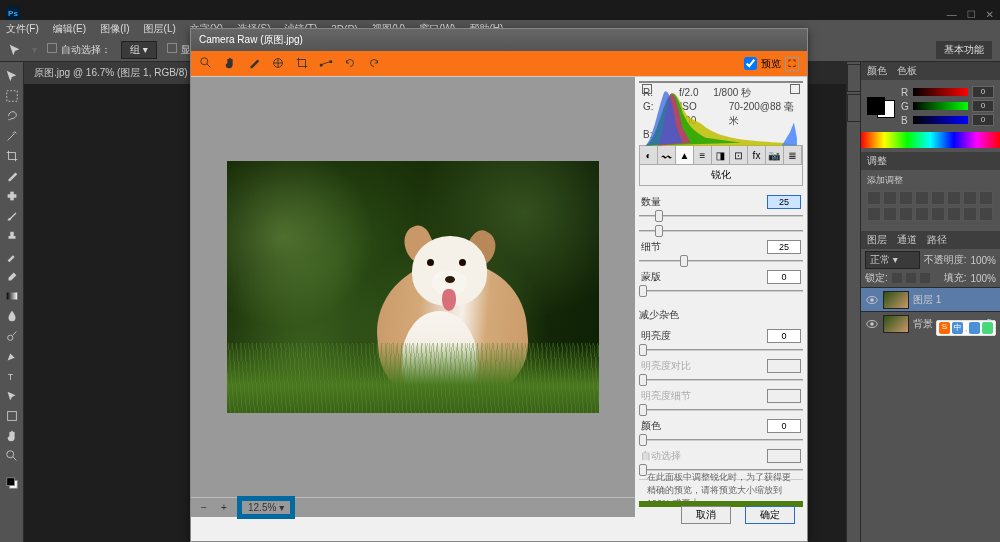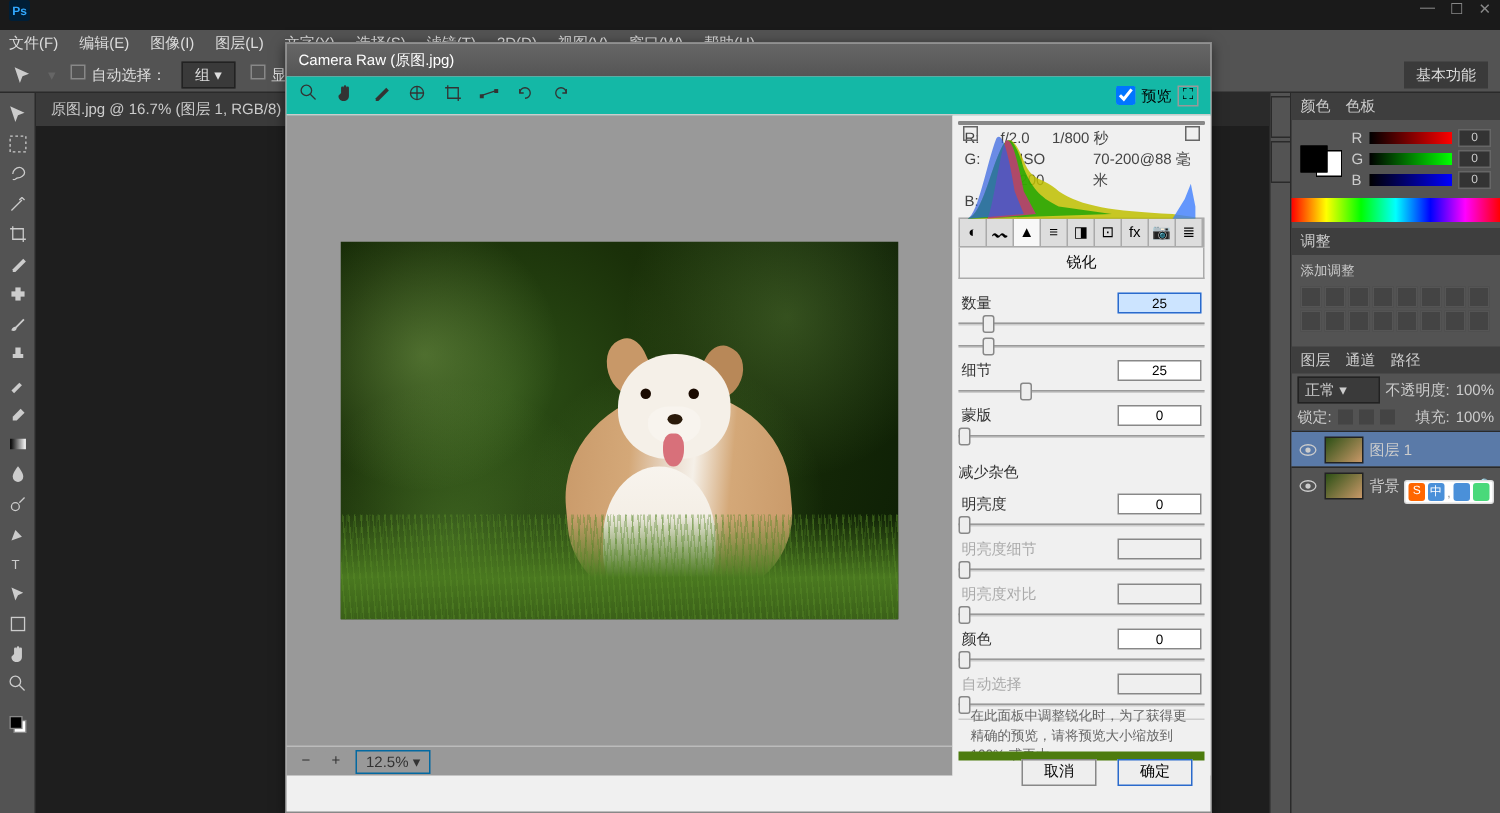--- a/index.html
+++ b/index.html
@@ -1,17 +1,17 @@
 <!DOCTYPE html>
 <html><head>
 <meta charset="utf-8">
 <style>
 *{margin:0;padding:0;box-sizing:border-box;font-family:"Microsoft YaHei",sans-serif;font-size:10px;user-select:none}
 body{width:1000px;height:542px;background:#535353;overflow:hidden;position:relative}
-.titlebar{height:20px;background:#1a1a1a;display:flex;align-items:flex-start;padding:0 6px;color:#ccc}
+.titlebar{height:20px;background:#1a1a1a;display:flex;align-items:flex-end;padding:0 6px;color:#ccc}
 .titlebar .logo{width:14px;height:14px;background:#001e36;color:#31a8ff;display:flex;align-items:center;justify-content:center;font-size:8px;font-weight:bold;border-radius:2px;margin-right:2px}
 .titlebar .win-ctrl{margin-left:auto;display:flex;gap:10px;color:#888}
 .menubar{height:18px;background:#535353;display:flex;align-items:center;padding:0 6px;gap:14px;color:#ddd}
 .menubar span{cursor:default}
 .optbar{height:24px;background:#535353;border-bottom:1px solid #2a2a2a;display:flex;align-items:center;padding:0 8px;gap:10px;color:#ddd}
 .optbar .arrow{width:14px;height:14px;display:flex;align-items:center;justify-content:center}
 .optbar .cb{width:10px;height:10px;border:1px solid #888;display:inline-block;margin-right:4px}
 .main{height:480px;display:flex;background:#2a2a2a}
 .toolstrip{width:24px;background:#535353;border-right:1px solid #2a2a2a;display:flex;flex-direction:column;align-items:center;padding-top:4px;gap:0}
 .tool{width:22px;height:20px;display:flex;align-items:center;justify-content:center;color:#ccc;border:1px solid transparent}
@@ -32,21 +32,21 @@
 .adj-grid{display:grid;grid-template-columns:repeat(8,14px);gap:2px;padding:2px 0}
 .adj-grid .ai{width:14px;height:14px;background:#444;border:1px solid #555}
 .layer-row{height:24px;display:flex;align-items:center;gap:4px;padding:0 4px;border-top:1px solid #2a2a2a}
 .layer-row .eye{width:14px;height:14px}
 .layer-row .thumb{width:26px;height:18px;background:#3a3a3a;border:1px solid #222}
 .spacer-bar{width:14px;background:#535353;border-left:1px solid #2a2a2a}
 .dock-icon{width:34px;height:28px;background:#535353;border:1px solid #2a2a2a;margin-top:2px}
 
 .cr{position:absolute;left:190px;top:28px;width:618px;height:514px;background:#f0f0f0;border:1px solid #888;box-shadow:0 2px 8px rgba(0,0,0,.5)}
 .cr-title{height:22px;background:linear-gradient(#666,#555);color:#fff;display:flex;align-items:center;padding:0 8px;font-size:11px}
-.cr-toolbar{height:26px;background:#14b8a6;border-bottom:1px solid #ccc;display:flex;align-items:center;padding:0 8px;gap:10px}
+.cr-toolbar{height:26px;background:#f97316;border-bottom:1px solid #ccc;display:flex;align-items:center;padding:0 8px;gap:10px}
 .cr-toolbar svg{width:14px;height:14px}
 .cr-toolbar .rt{margin-left:auto;display:flex;align-items:center;gap:4px}
 .cr-body{display:flex;height:440px}
 .cr-preview{width:452px;background:#999;display:flex;flex-direction:column}
 .cr-img{flex:1;display:flex;align-items:center;justify-content:center}
 .cr-dog{width:372px;height:252px;position:relative;overflow:hidden}
 .cr-dog .bg{position:absolute;inset:0;background:
  radial-gradient(circle at 30% 40%,#2d5016 0%,#1a3009 40%,#0d1e05 100%)}
 .cr-dog .blur{position:absolute;inset:0;background:
  radial-gradient(circle at 15% 30%,rgba(180,220,120,.3),transparent 25%),
@@ -74,21 +74,21 @@
 .histo .corner{position:absolute;top:2px;width:10px;height:10px;border:1px solid #666}
 .histo .corner.l{left:2px}.histo .corner.r{right:2px}
 .meta{padding:3px 4px;font-size:9px;color:#444;line-height:1.4}
 .meta .row{display:flex;gap:6px}
 .cr-tabs{display:flex;border:1px solid #aaa;background:#ddd}
 .cr-tabs .t{width:18px;height:18px;border-right:1px solid #aaa;display:flex;align-items:center;justify-content:center}
 .cr-tabs .t.active{background:#f8f8f8}
 .cr-section{text-align:center;font-size:10px;padding:3px;border:1px solid #aaa;border-top:none;margin-bottom:6px}
 .cr-slider{margin:3px 0}
 .cr-slider .lbl-row{display:flex;justify-content:space-between;font-size:9px;color:#333;padding:0 2px}
-.cr-slider .lbl-row input{width:56px;height:14px;font-size:9px;text-align:center;border:1px solid #888}
+.cr-slider .lbl-row input{width:34px;height:14px;font-size:9px;text-align:center;border:1px solid #888}
 .cr-slider.disabled .lbl-row{color:#aaa}
 .cr-slider .tr{height:12px;position:relative;margin-top:1px}
 .cr-slider .tr .line{position:absolute;top:5px;left:0;right:0;height:2px;background:#ccc;border-top:1px solid #999}
 .cr-slider .tr .knob{position:absolute;top:0;width:8px;height:12px;background:#eee;border:1px solid #888;border-radius:2px}
 .cr-subhead{text-align:left;font-size:10px;margin:8px 0 4px;color:#333}
 .cr-foot{height:22px;border-top:6px solid #4d7c0f;display:flex;align-items:center;padding:0 8px;gap:8px}
 .cr-foot .note{font-size:9px;color:#666;flex:1}
 .cr-btn{min-width:50px;height:18px;border:1px solid #888;background:#eee;font-size:10px;text-align:center;line-height:16px;margin-left:6px;padding:0 10px}
 .ime{position:absolute;right:4px;top:320px;width:60px;height:16px;background:#fff;border:1px solid #ddd;border-radius:2px;display:flex;align-items:center;padding:0 2px;gap:2px}
 .ime .s{width:12px;height:12px;border-radius:2px}
@@ -413,37 +413,37 @@
      <div class="dog-eye-l"></div>
             <div class="dog-eye-r"></div>
      <div class="dog-nose"></div>
             <div class="dog-tongue"></div>
      <div class="grass"></div>
     </div>
    </div>
    <div class="cr-zoom">
     <span style="width:14px;height:14px;border:1px solid #999;text-align:center;line-height:12px">−</span>
     <span style="width:14px;height:14px;border:1px solid #999;text-align:center;line-height:12px">+</span>
-    <span style="border:1px solid #0369a1;padding:1px 6px"><span>12.5%</span> ▾</span>
+    <span style="border:5px solid #0369a1;padding:1px 6px"><span>12.5%</span> ▾</span>
    </div>
   </div>
   <div class="cr-side">
    <div class="histo">
     <div class="corner l"></div>
     <div class="corner r"></div>
     <svg viewBox="0 0 160 64" preserveAspectRatio="none">
      <path d="M5 63 C15 60 20 30 28 15 C32 8 36 10 42 25 C48 40 55 35 65 45 C80 55 100 58 140 60 L155 62 L155 63 Z" fill="#c0c000" opacity=".85"></path>
      <path d="M5 63 C15 60 20 30 28 15 C32 8 36 10 42 30 C48 45 55 50 65 55 L100 60 L5 63 Z" fill="#00a000" opacity=".7"></path>
      <path d="M18 63 C22 55 26 20 30 12 C34 8 38 25 42 45 L50 60 L18 63 Z" fill="#e02090" opacity=".7"></path>
      <path d="M5 63 C12 60 18 25 24 10 C28 5 32 20 36 45 L42 60 L5 63 Z" fill="#3060e0" opacity=".7"></path>
      <path d="M140 63 L148 50 L152 40 L155 55 L155 63 Z" fill="#4080ff" opacity=".8"></path>
     </svg>
    </div>
    <div class="meta">
-    <div class="row"><span>R:</span><span style="margin-left:8px">f/2.0</span>&nbsp;<span>1/800 秒</span></div>
+    <div class="row"><span>R:</span><span style="margin-left:20px">f/2.0</span>&nbsp;<span>1/800 秒</span></div>
     <div class="row"><span>G:</span><span style="margin-left:20px">ISO 200</span>&nbsp;<span>70-200@88 毫米</span></div>
     <div class="row">
             <span>B:</span>
           </div>
    </div>
    <div class="cr-tabs">
     <div class="t">◐</div>
     <div class="t">〰</div>
     <div class="t active">▲</div>
     <div class="t">≡</div>
@@ -499,31 +499,31 @@
               <span>明亮度</span>
               <input value="0" style="">
             </div>
             <div class="tr">
               <div class="line"></div>
               <div class="knob" style="left:0%"></div>
             </div>
           </div>
           <div class="cr-slider disabled">
             <div class="lbl-row">
+              <span>明亮度对比</span>
+              <input value="" disabled="" style="">
+            </div>
+            <div class="tr">
+              <div class="line"></div>
+              <div class="knob" style="left:0%"></div>
+            </div>
+          </div>
+          <div class="cr-slider disabled">
+            <div class="lbl-row">
               <span>明亮度细节</span>
-              <input value="" disabled="" style="">
-            </div>
-            <div class="tr">
-              <div class="line"></div>
-              <div class="knob" style="left:0%"></div>
-            </div>
-          </div>
-          <div class="cr-slider disabled">
-            <div class="lbl-row">
-              <span>明亮度对比</span>
               <input value="" disabled="" style="">
             </div>
             <div class="tr">
               <div class="line"></div>
               <div class="knob" style="left:0%"></div>
             </div>
           </div>
           <div class="cr-slider">
             <div class="lbl-row">
               <span>颜色</span>

